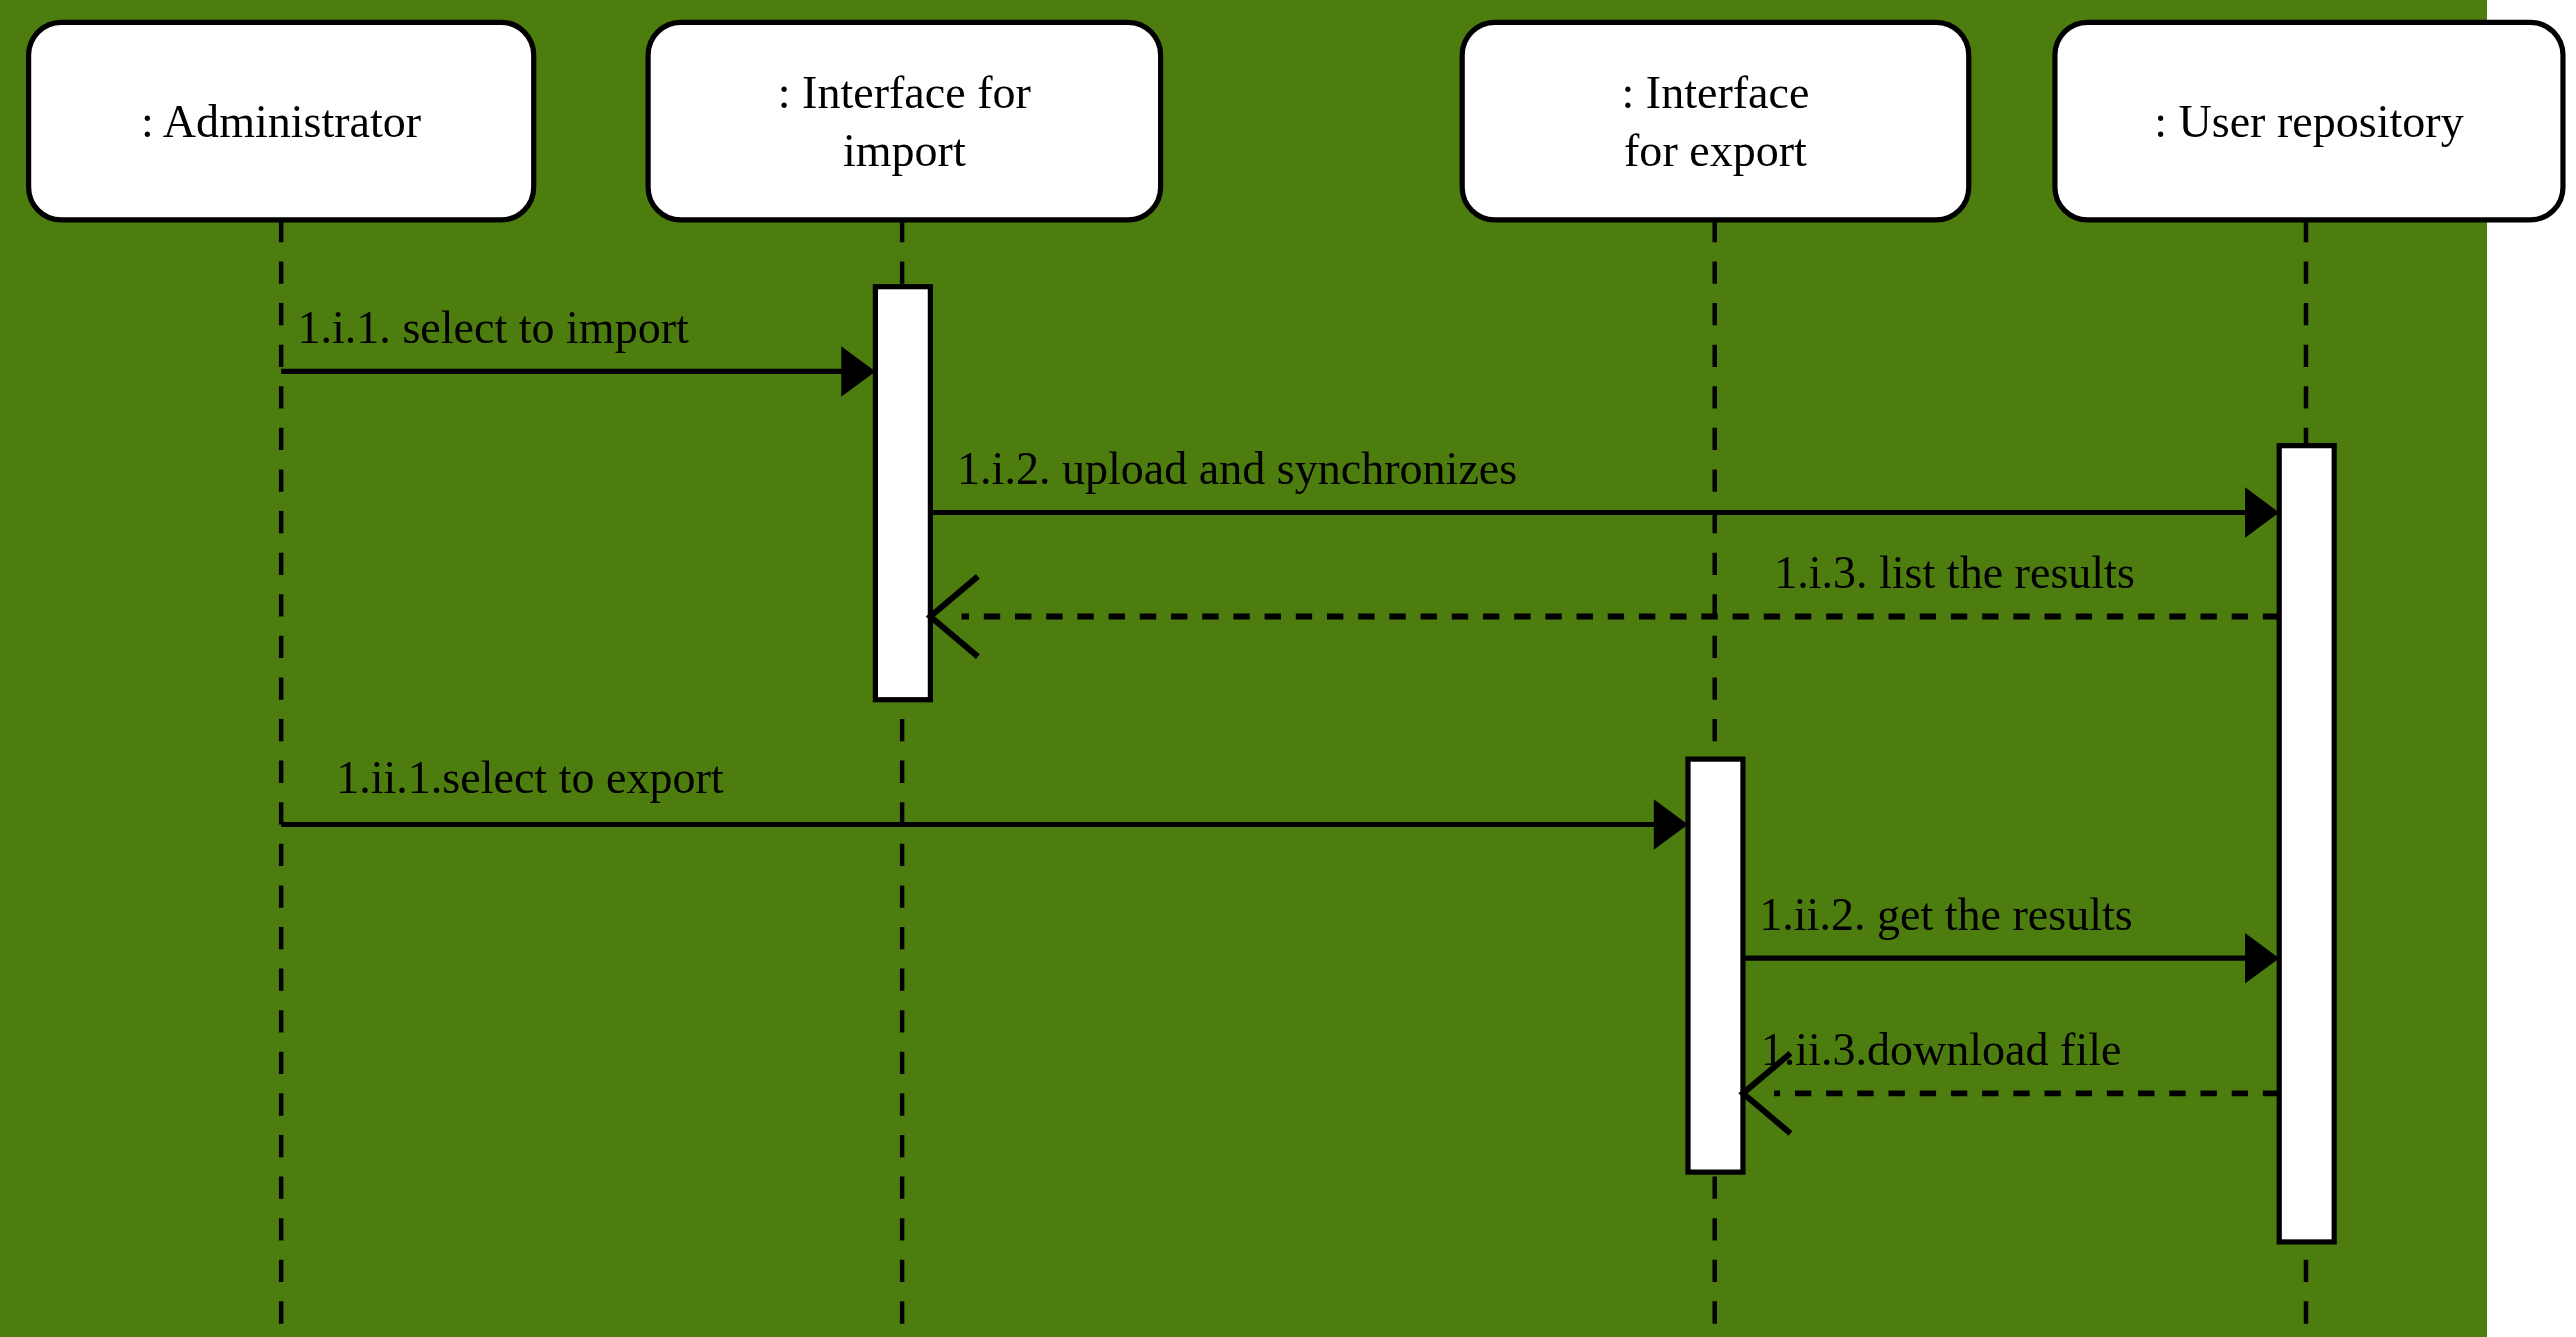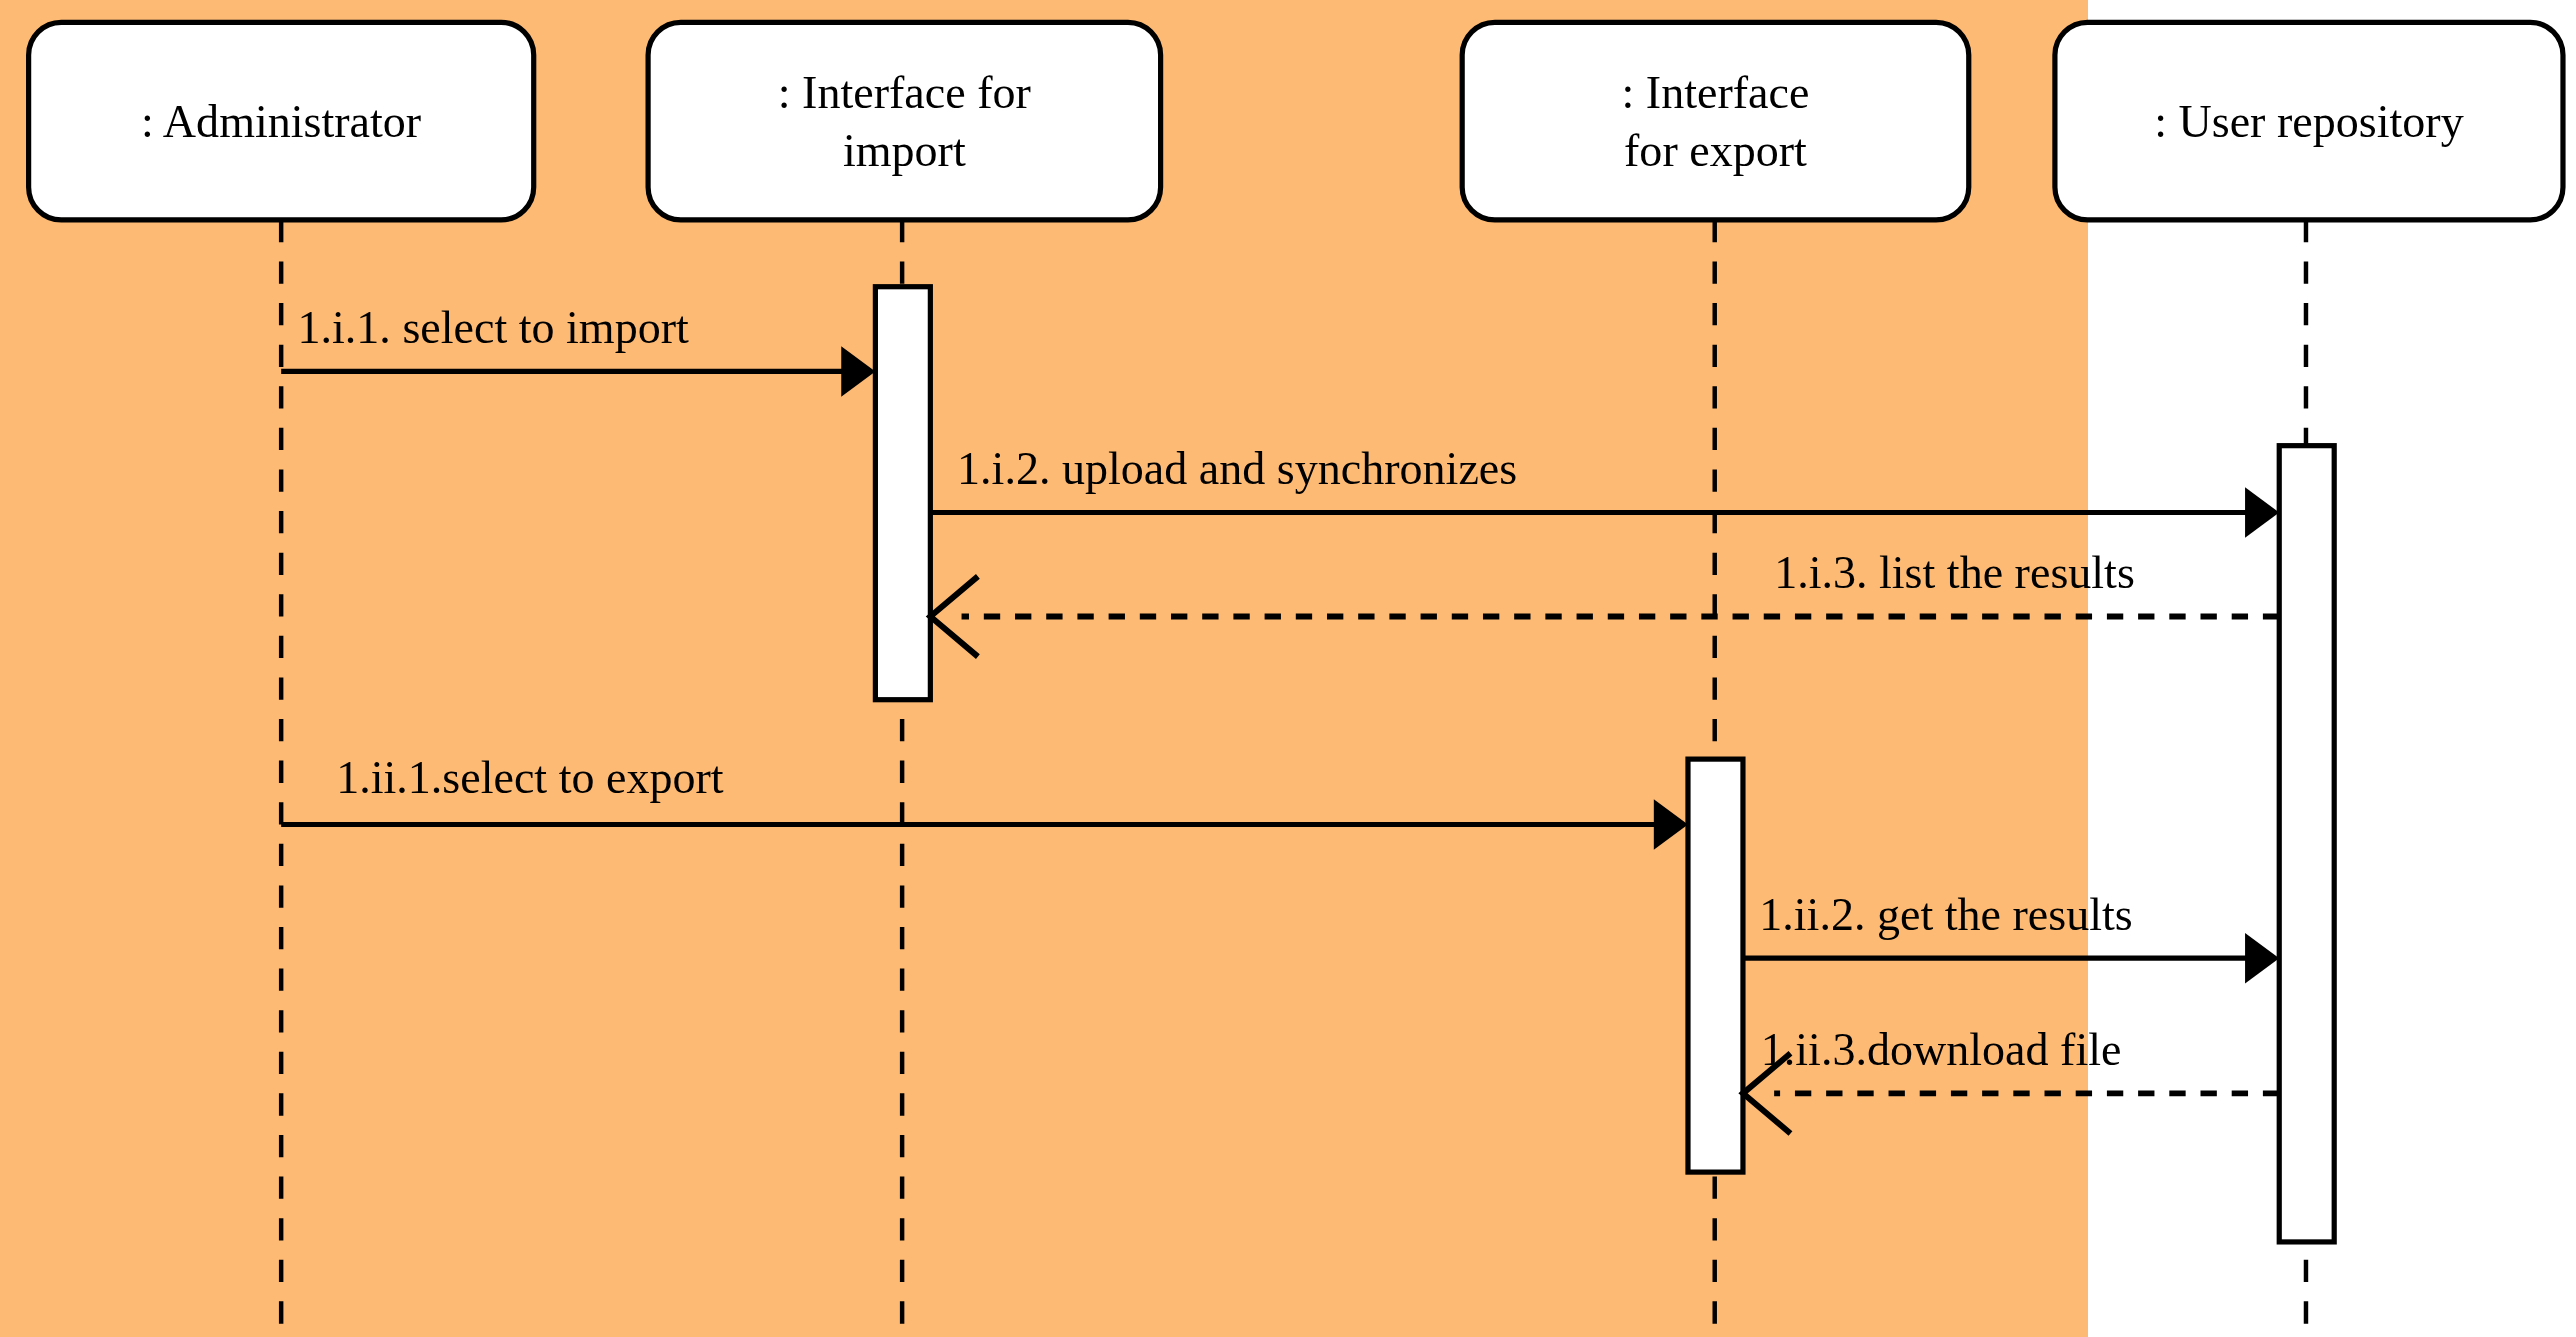--- a/index.html
+++ b/index.html
@@ -8,23 +8,23 @@
     background: #ffffff;
   }
   body {
     width: 2576px;
     height: 1337px;
     font-family: "Liberation Serif", "DejaVu Serif", serif;
     overflow: hidden;
   }
   #diagram-root {
     position: relative;
-    width: 2088px;
+    width: 2487px;
     height: 1337px;
-    background: #fdba74;
+    background: #4d7c0f;
   }
   svg.sd {
     display: block;
     width: 2576px;
     height: 1337px;
   }
   .lifeline-box-rect {
     fill: #ffffff;
     stroke: #000000;
     stroke-width: 7;

